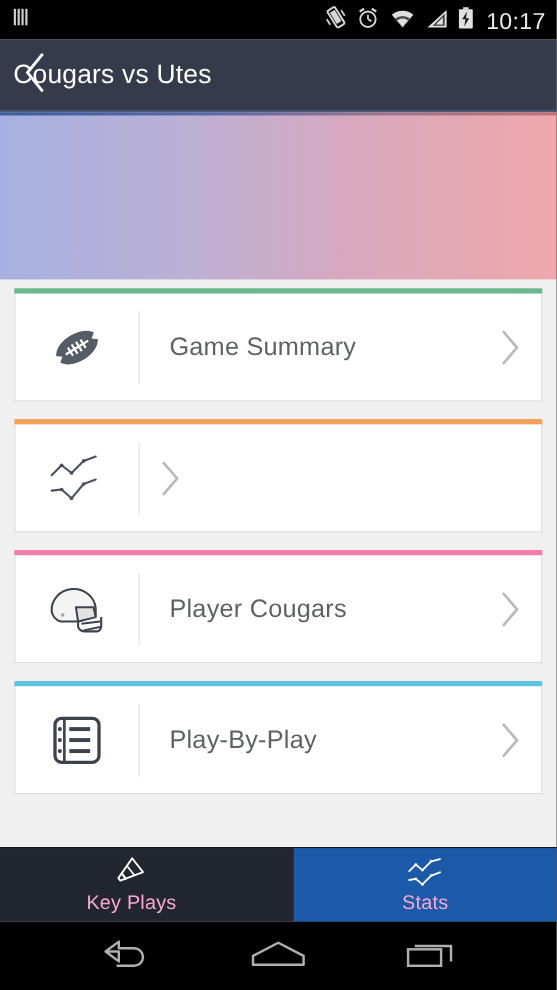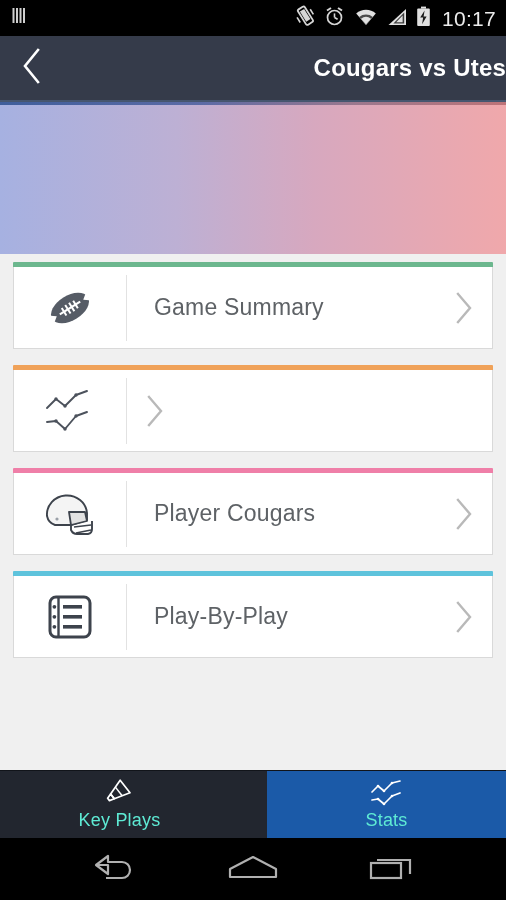--- a/index.html
+++ b/index.html
@@ -42,23 +42,23 @@
     position:relative;
     border-bottom:2px solid #46566f;
   }
   .back-btn {
     width:64px; height:66px;
     display:flex; align-items:center; justify-content:center;
     cursor:pointer;
   }
   .header-title {
     position:absolute; left:12px; right:0;
-    text-align:right;
+    text-align:left;
     color:#ffffff;
-    font-size:24px; font-weight:bold;
+    font-size:24px; font-weight:normal;
     letter-spacing:.2px;
     pointer-events:none;
   }
 
   
   .hero {
     flex:0 0 152px; height:152px;
     background:linear-gradient(90deg,#a6b1e1 0%, #bdb0d4 35%, #d7a8bf 62%, #f0a8ab 100%);
     position:relative;
   }
@@ -74,21 +74,21 @@
     background:#f0f0f0;
     padding:8px 0 0 0;
     overflow:hidden;
   }
   .card-wrap { padding:0 13px; margin-bottom:16px; }
   .accent { height:5px; width:100%; border-radius:1px 1px 0 0; }
   .card {
     background:#ffffff;
     border:1px solid #d9d9d9;
     border-top:none;
-    height:82px;
+    height:98px;
     display:flex; align-items:center;
     cursor:pointer;
   }
   .card-icon {
     width:112px; height:102px;
     display:flex; align-items:center; justify-content:center;
     flex:0 0 112px;
   }
   .divider {
     width:1px; height:66px; background:#e2e2e2; flex:0 0 1px;
@@ -114,21 +114,21 @@
   }
   .tab {
     flex:1 1 0;
     display:flex; flex-direction:column;
     align-items:center; justify-content:center;
     gap:3px;
     color:#ffffff;
     cursor:pointer;
   }
   .tab.active { background:#1b5aa8;margin-left:28px; }
-  .tab-label { font-size:18px; color:#5eead4; letter-spacing:.2px; }
+  .tab-label { font-size:18px; color:#f9a8d4; letter-spacing:.2px; }
   .tab-ico { height:28px; display:flex; align-items:flex-end; }
 
   
   .navbar {
     flex:0 0 62px; height:62px;
     background:#000;
     display:flex; align-items:center; justify-content:space-around;
     padding:0 44px;
   }
   .nav-btn {

